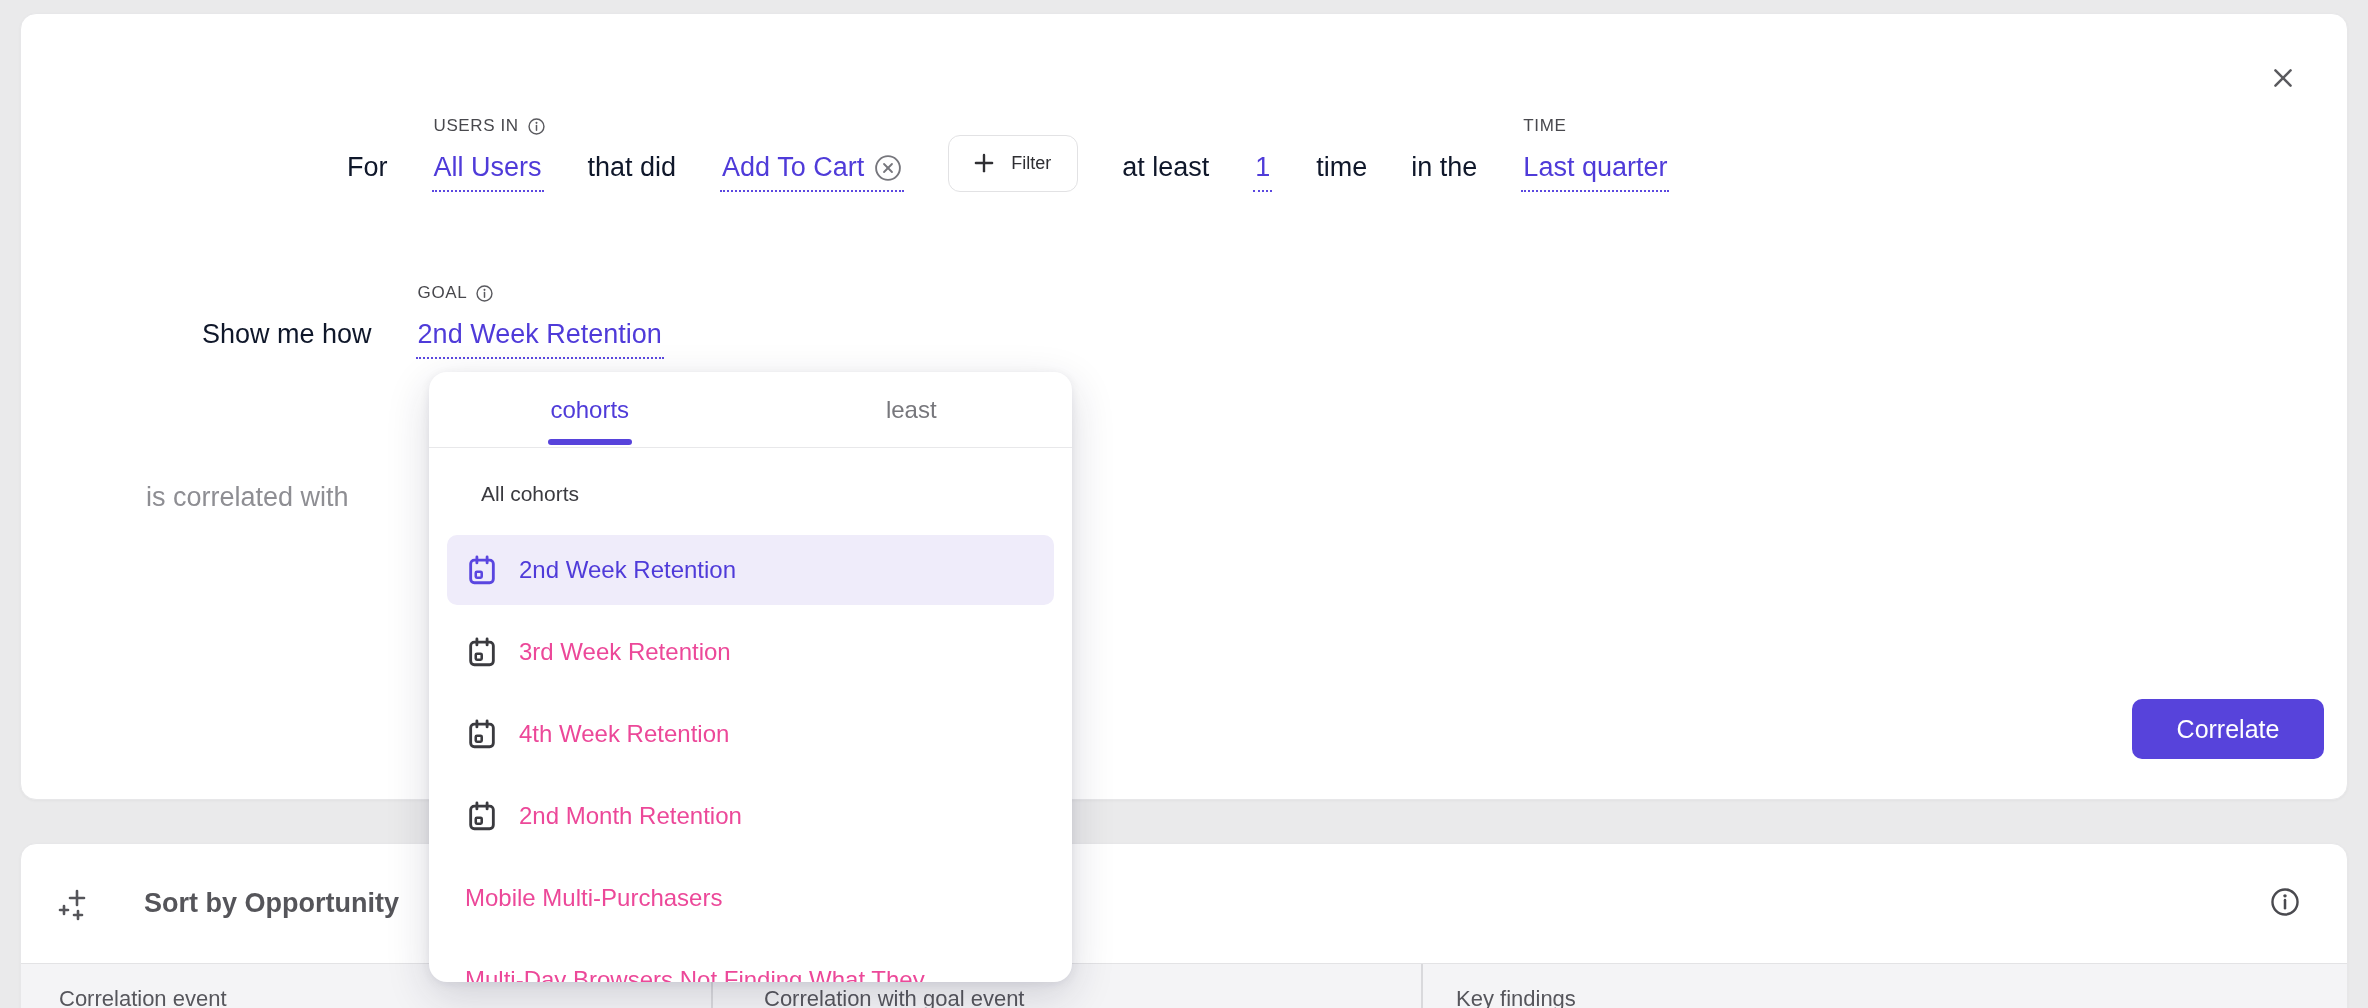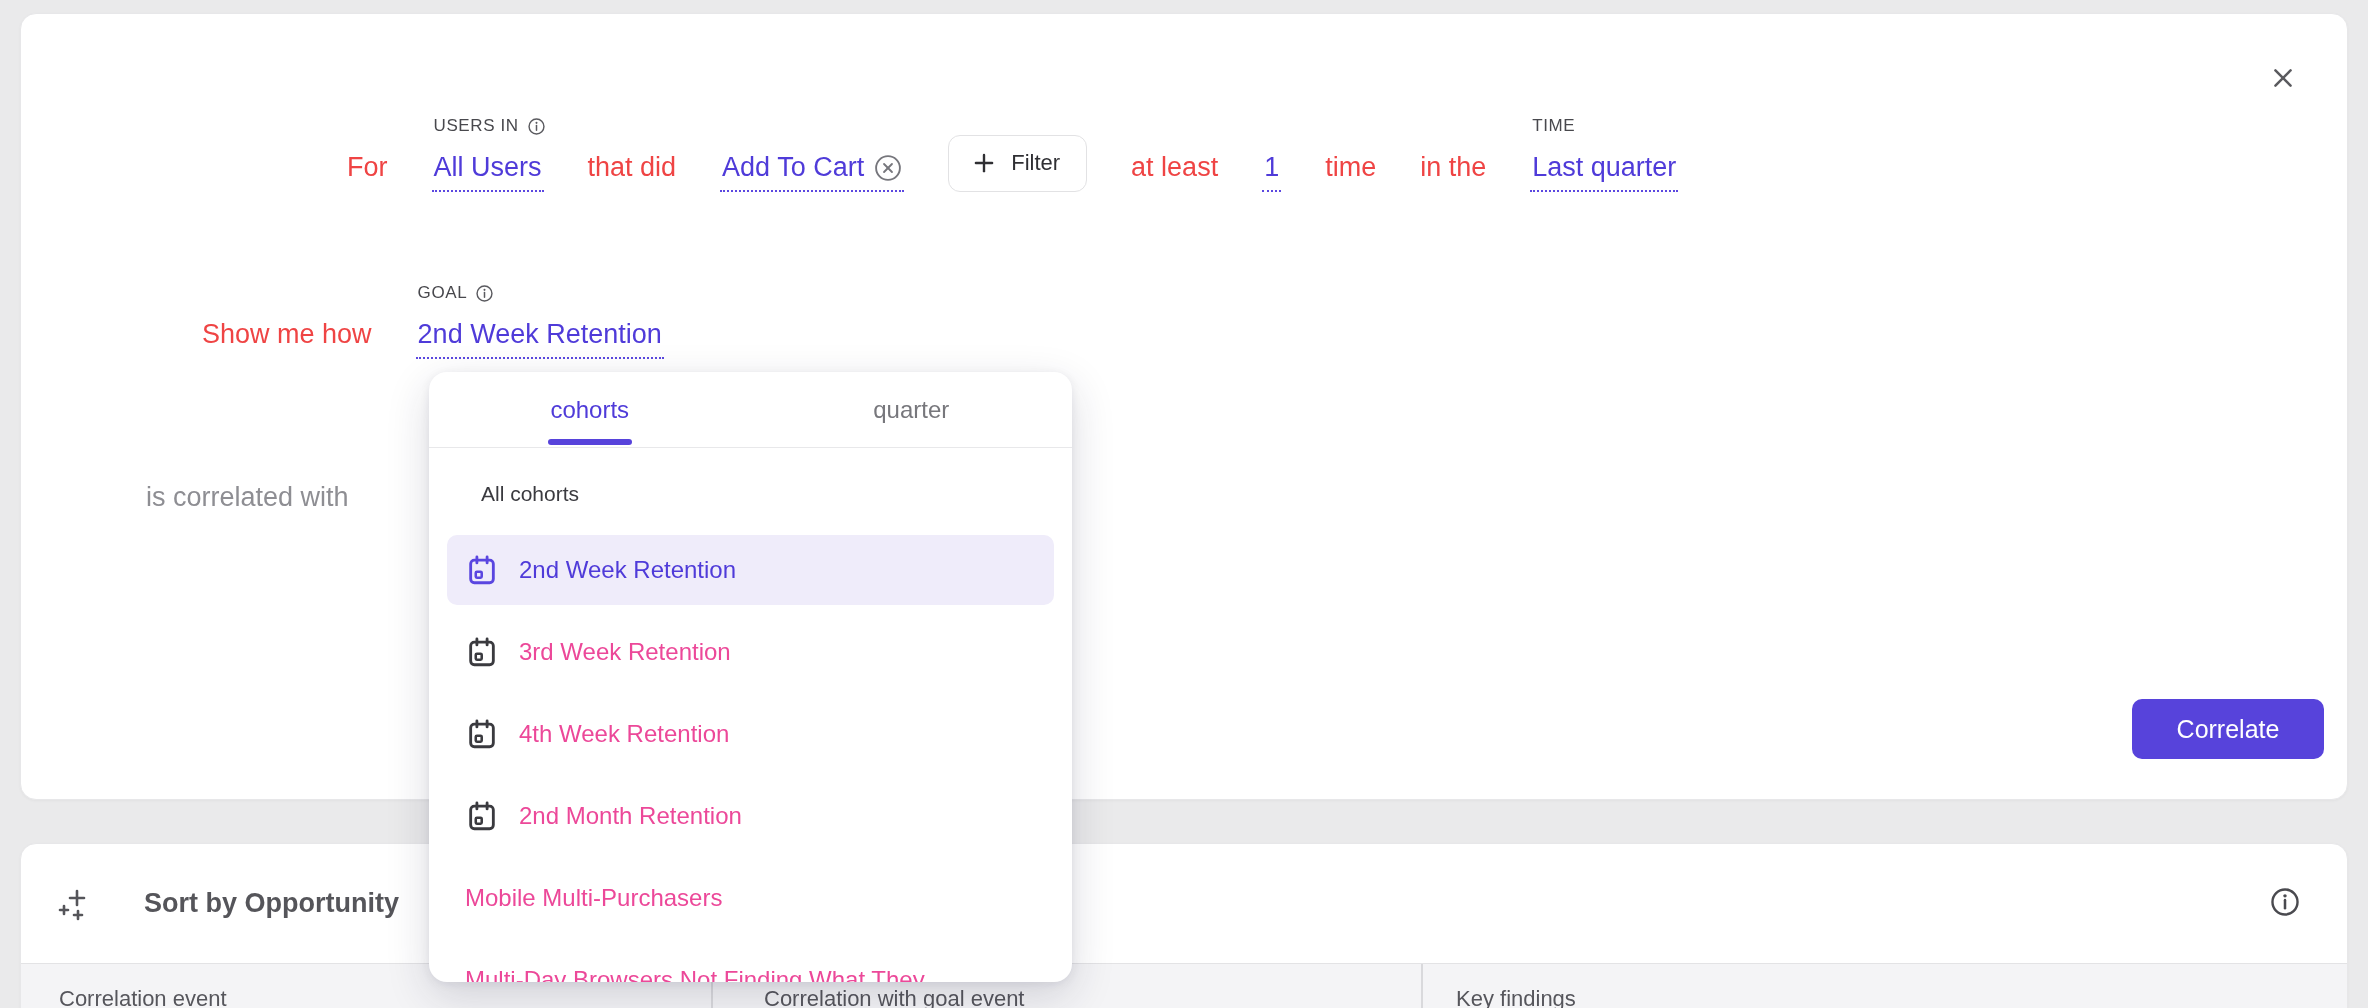--- a/index.html
+++ b/index.html
@@ -10,32 +10,32 @@
   
   .card { position:absolute; background:#ffffff; border:1px solid #e7e7e9;
           box-shadow:0 1px 3px rgba(0,0,0,.04); }
   .card-builder { left:20px; top:13px; width:2328px; height:787px; border-radius:16px; }
   .card-results { left:20px; top:843px; width:2328px; height:210px; border-radius:16px 16px 0 0; }
 
   
   .qrow { position:absolute; display:flex; align-items:baseline; gap:44px; white-space:nowrap; }
   .row1 { left:326px; top:121px; }
   .row2 { left:181px; top:305px; }
-  .word { font-size:27px; color:#ef4444; }
+  .word { font-size:27px; color:#0f172a; }
   .chip { position:relative; display:inline-block; }
   .uval { display:inline-flex; align-items:center; gap:10px; font-size:27px; font-weight:500;
           color:#4f3bd9; border-bottom:2px dotted #5b48e0; padding:0 2px 7px 2px; cursor:pointer; }
   .minilabel { position:absolute; bottom:100%; left:2px; margin-bottom:16px;
                display:flex; align-items:center; gap:8px;
                font-size:17px; font-weight:400; letter-spacing:.6px; color:#48484d; }
   .row3 { position:absolute; left:125px; top:468px; font-size:27px; color:#8e8e93; white-space:nowrap; }
 
   .filter-btn { display:inline-flex; align-items:center; gap:14px; padding:14px 26px 15px 22px;
                 border:1.5px solid #e2e2e4; border-radius:12px; background:#fff; cursor:pointer;
-                font-size:22px; color:#2f2f33; }
+                font-size:18px; color:#2f2f33; }
   .close-btn { position:absolute; top:44px; right:44px; width:40px; height:40px;
                display:flex; align-items:center; justify-content:center; cursor:pointer; }
 
   .correlate-btn { position:absolute; left:2111px; top:685px; width:192px; height:60px;
                    background:#5743db; color:#ffffff; font-size:25px; font-weight:500;
                    border:none; border-radius:10px; cursor:pointer;
                    display:flex; align-items:center; justify-content:center; }
 
   
   .panel { position:absolute; left:429px; top:372px; width:643px; height:610px; background:#fff;
@@ -202,21 +202,21 @@
     </div>
   </section>
 
   <div class="panel">
     <div class="tabs">
       <div class="tab active">
         <span>cohorts</span>
         <span class="tab-bar"></span>
       </div>
       <div class="tab">
-        <span>quarter</span>
+        <span>least</span>
       </div>
     </div>
 
     <div class="section-label">All cohorts</div>
 
     <div class="cohort-list">
 
     <div class="citem selected">
           <svg class="cal icon">
             <use href="#ico-calendar"></use>

